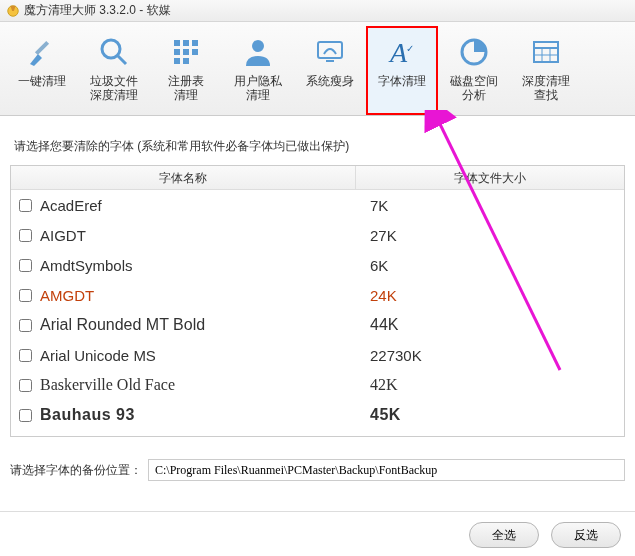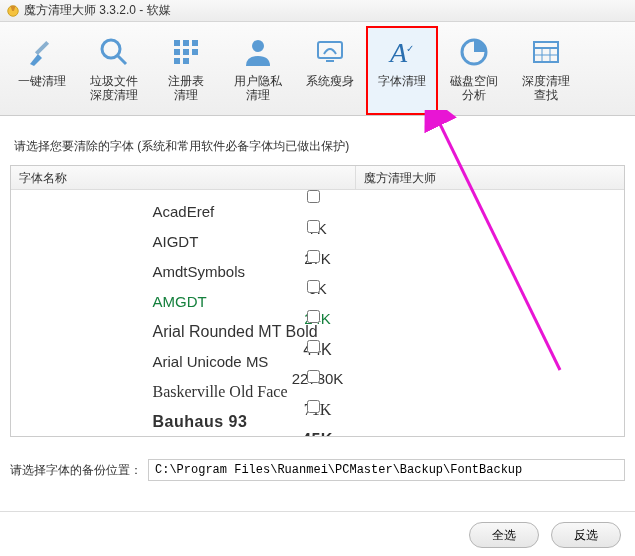--- a/index.html
+++ b/index.html
@@ -9,35 +9,35 @@
 .title-text { font-size: 12px; color: #333; }
 .toolbar { height: 94px; background: linear-gradient(#fbfbfb, #eee); border-bottom: 1px solid #ccc; display: flex; padding: 4px 6px 0 6px; }
 .tool-item { width: 72px; display: flex; flex-direction: column; align-items: center; justify-content: flex-start; padding-top: 6px; cursor: pointer; border: 2px solid transparent; }
 .tool-item.selected { border: 2px solid #ff0000; background: #eaf3fb; }
 .tool-icon { width: 40px; height: 36px; display: flex; align-items: center; justify-content: center; color: #2a6fb0; }
 .tool-label { font-size: 12px; color: #333; text-align: center; line-height: 14px; margin-top: 4px; white-space: pre-line; }
 .content-wrap { padding: 10px 10px 8px 10px; }
 .instruction { font-size: 12px; color: #333; margin: 12px 0 10px 4px; }
 .table-box { border: 1px solid #ccc; height: 272px; overflow: hidden; position: relative; }
 .table-header { display: flex; height: 24px; background: linear-gradient(#fafafa, #efefef); border-bottom: 1px solid #ddd; }
-.th { padding: 4px 8px; font-size: 12px; color: #333; border-right: 1px solid #ddd; }
+.th { padding: 4px 8px; font-size: 12px; color: #333; border-right: 1px solid #ddd; text-align: center; }
 .th:first-child { width: 345px; }
 .th:last-child { flex: 1; border-right: none; }
 .rows { }
-.row { display: flex; align-items: center; height: 30px; padding: 0 8px; flex-direction: column; }
+.row { display: flex; align-items: center; height: 30px; padding: 0 8px; }
 .row input[type=checkbox] { margin-right: 8px; }
 .cell-name { width: 330px; font-size: 15px; color: #333; }
 .cell-size { font-size: 15px; color: #333; }
-.row.disabled .cell-name, .row.disabled .cell-size { color: #15803d; }
+.row.disabled .cell-name, .row.disabled .cell-size { color: #c2410c; }
 .row.bold .cell-name, .row.bold .cell-size { font-weight: normal; font-size: 16px; }
 .row.serif .cell-name, .row.serif .cell-size { font-family: Georgia, serif; font-size: 16px; }
 .row.bauhaus .cell-name, .row.bauhaus .cell-size { font-family: Impact, sans-serif; font-weight: bold; font-size: 16px; letter-spacing: 0.5px; }
 .backup-row { display: flex; align-items: center; margin-top: 22px; gap: 6px; }
 .backup-label { font-size: 12px; color: #333; }
-.backup-input { flex: 1; height: 22px; border: 1px solid #ccc; padding: 2px 6px; font-size: 12px; font-family: Liberation Mono, monospace; }
+.backup-input { flex: 1; height: 22px; border: 1px solid #ccc; padding: 2px 6px; font-size: 12px; font-family: Liberation Serif, serif; }
 hr.sep { margin-top: 22px; border: none; border-top: 1px solid #ddd; }
 .footer { display: flex; justify-content: flex-end; gap: 12px; padding: 10px 14px; }
 .btn { min-width: 70px; height: 26px; border: 1px solid #b5b5b5; background: linear-gradient(#f8f8f8, #e6e6e6); border-radius: 13px; font-size: 12px; cursor: pointer; font-family: Liberation Serif, serif; }
 .arrow-svg { position: absolute; left: 410px; top: 110px; pointer-events: none; }
 </style>
 </head>
 <body>
 
 <div class="titlebar">
   <span class="titlebar-icon">
@@ -140,21 +140,21 @@
 查找</span>
   </div>
 </div>
 
 <div class="content-wrap">
   <div class="instruction">请选择您要清除的字体 (系统和常用软件必备字体均已做出保护)</div>
 
   <div class="table-box">
     <div class="table-header">
       <div class="th">字体名称</div>
-      <div class="th">魔方清理大师</div>
+      <div class="th">字体文件大小</div>
     </div>
     <div class="rows" id="rows-container">
         <div class="row ">
           <input type="checkbox" style="">
           <span class="cell-name">AcadEref</span>
           <span class="cell-size">7K</span>
         </div>
         <div class="row ">
           <input type="checkbox" style="">
           <span class="cell-name">AIGDT</span>
@@ -176,21 +176,21 @@
           <span class="cell-size">44K</span>
         </div>
         <div class="row ">
           <input type="checkbox" style="">
           <span class="cell-name">Arial Unicode MS</span>
           <span class="cell-size">22730K</span>
         </div>
         <div class="row serif">
           <input type="checkbox" style="">
           <span class="cell-name">Baskerville Old Face</span>
-          <span class="cell-size">71K</span>
+          <span class="cell-size">42K</span>
         </div>
         <div class="row bauhaus">
           <input type="checkbox" style="">
           <span class="cell-name">Bauhaus 93</span>
           <span class="cell-size">45K</span>
         </div>
       </div>
   </div>
 
   <div class="backup-row">

